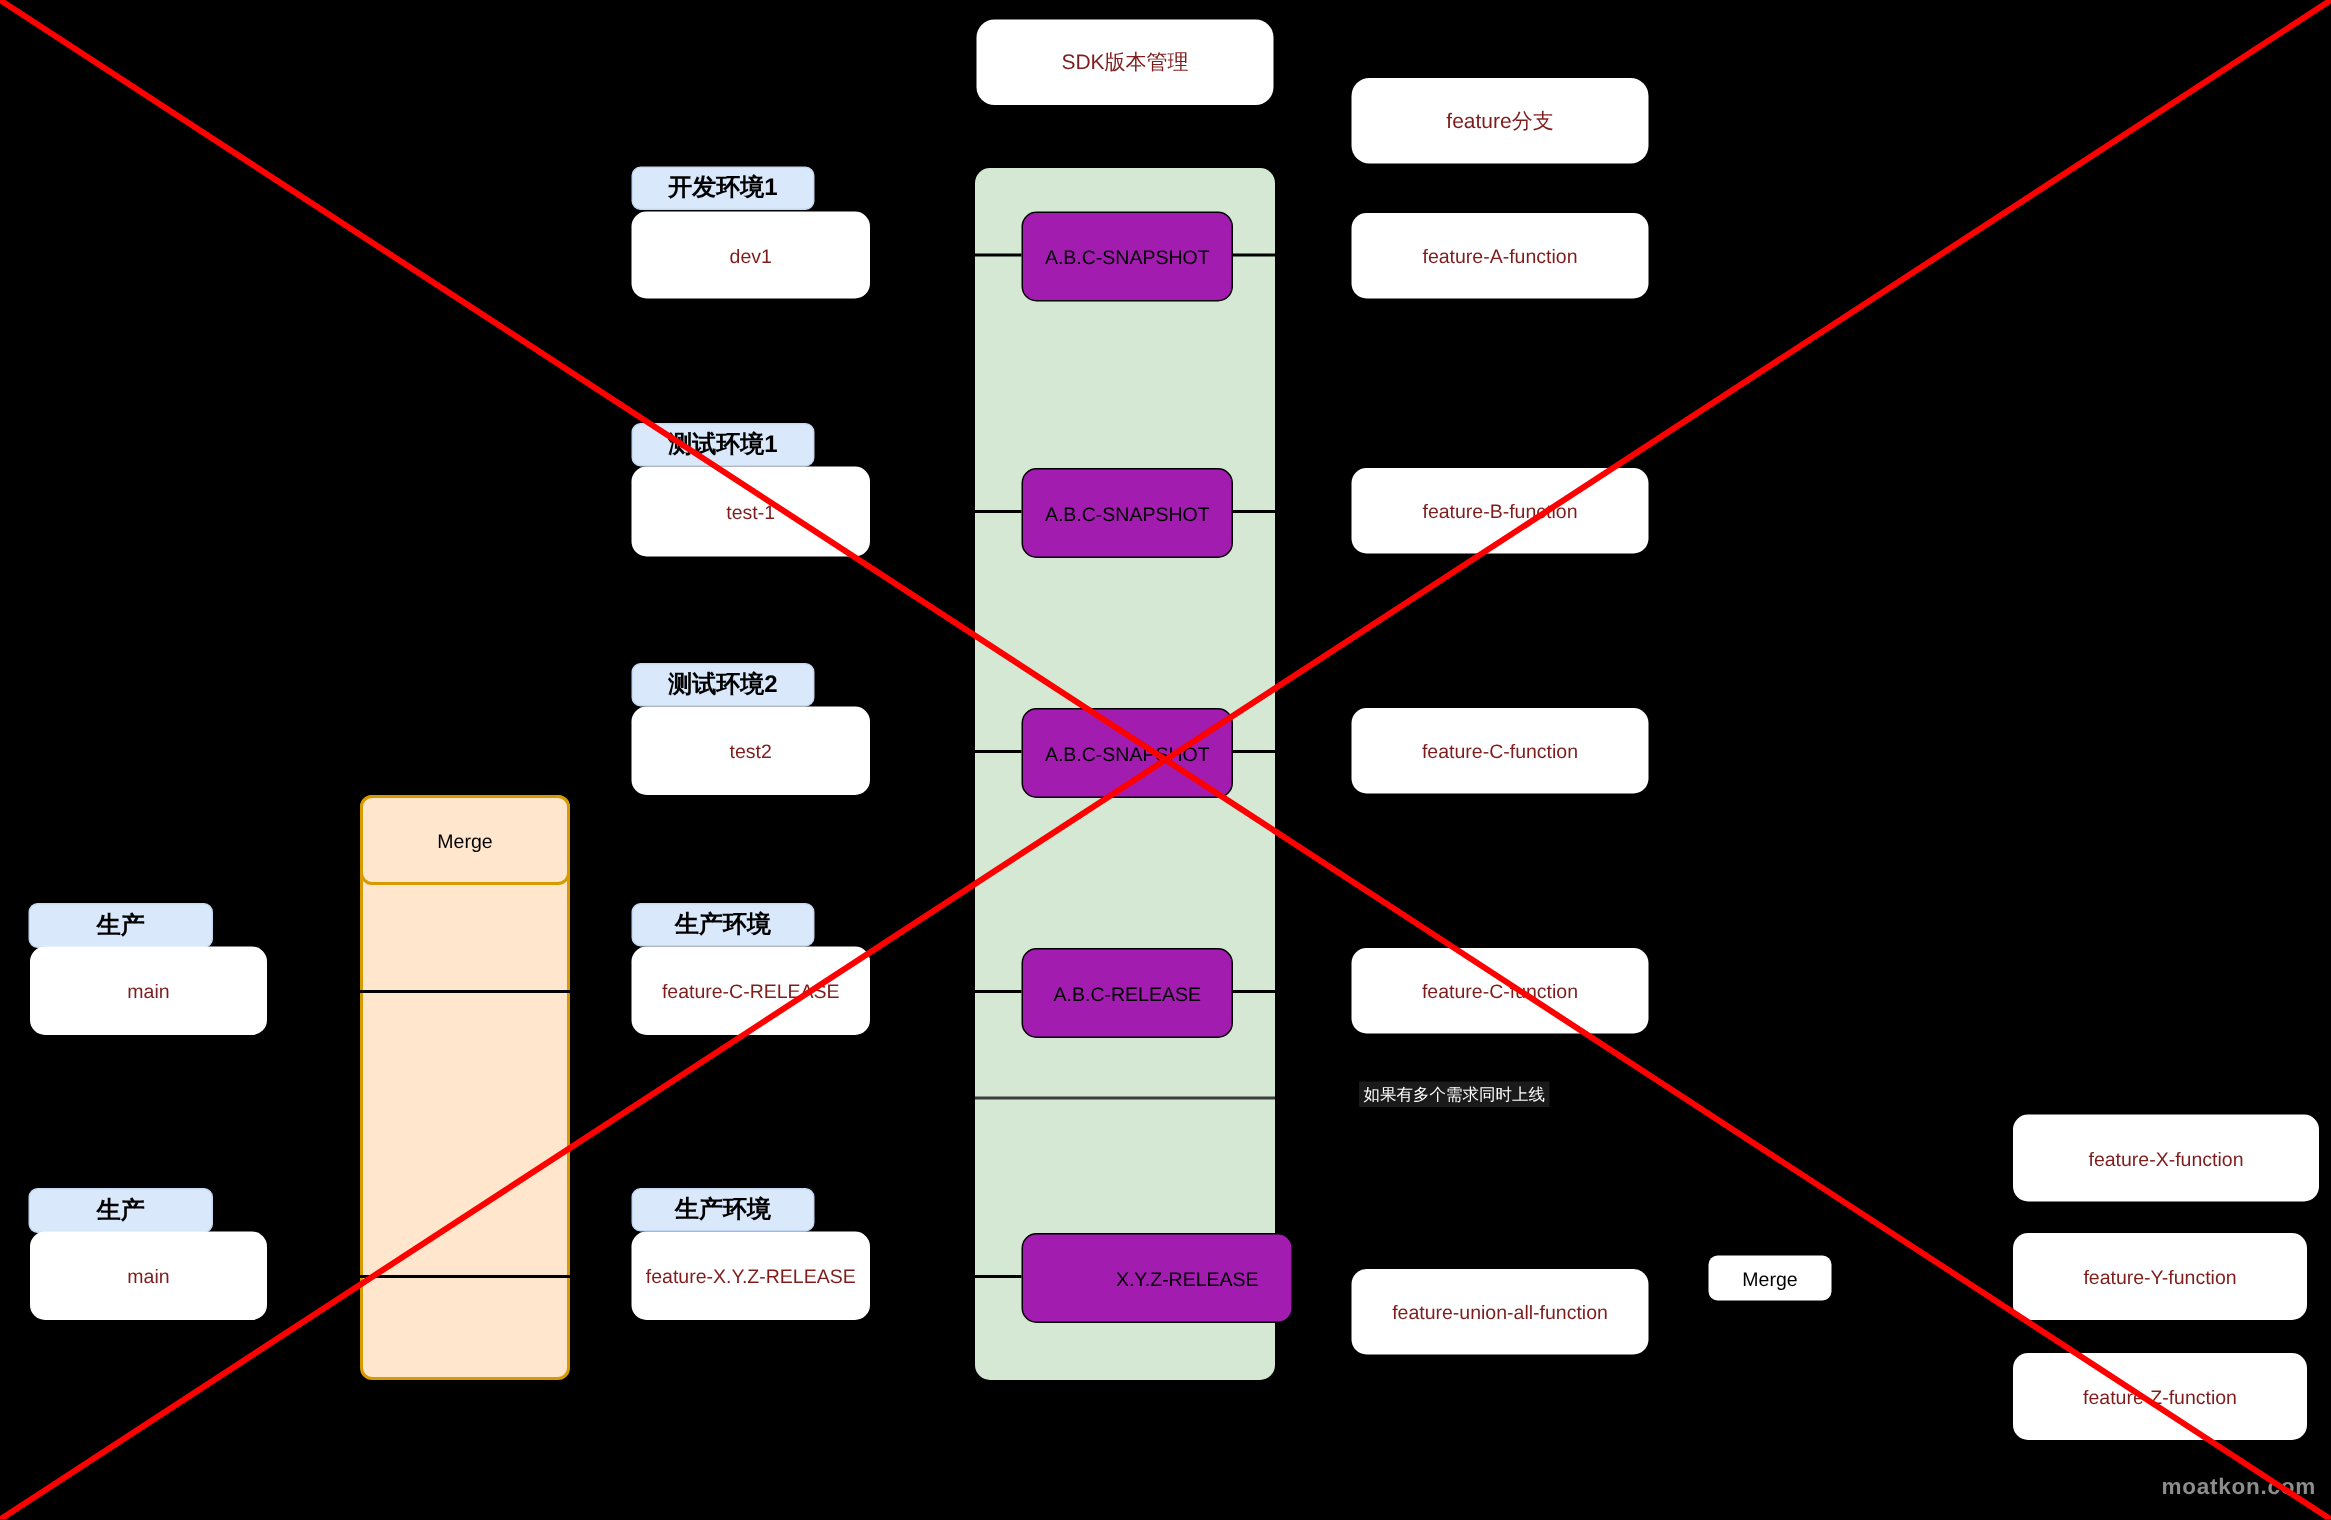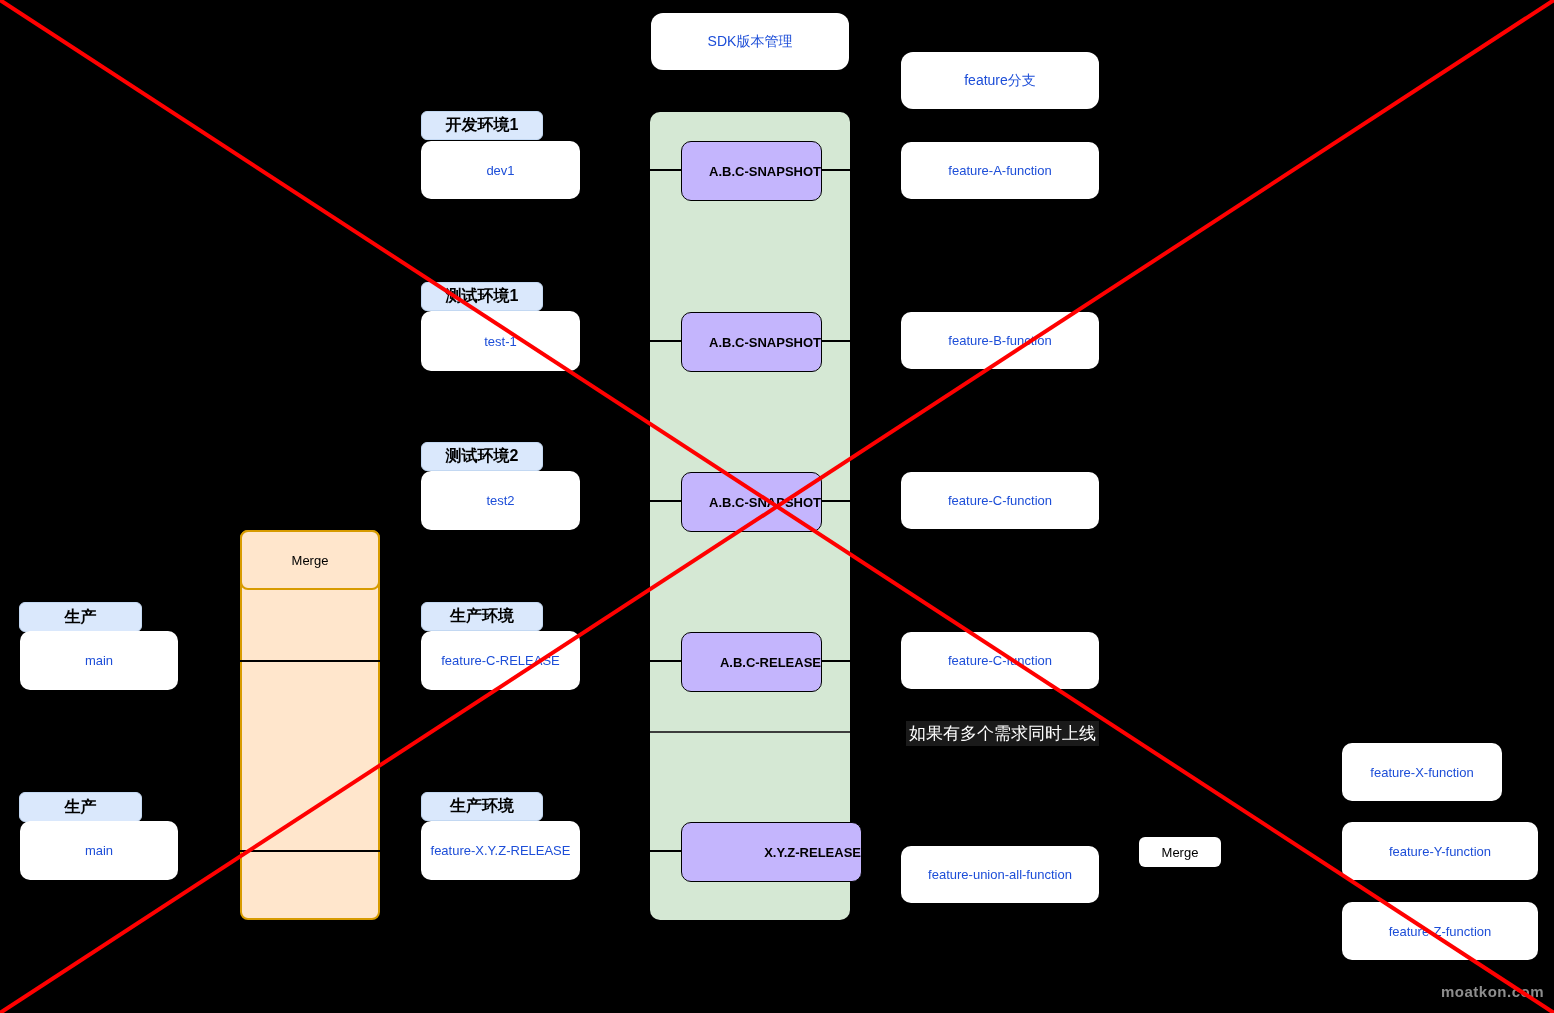--- a/index.html
+++ b/index.html
@@ -10,31 +10,31 @@
     overflow: hidden;
     font-family: "Liberation Sans", sans-serif;
     color: #000;
   }
   
   .box {
     position: absolute;
     background: #ffffff;
     border-radius: 10px;
     display: flex; align-items: center; justify-content: center;
-    font-size: 13px; color: #1d4ed8; text-align: center;
+    font-size: 13px; color: #7f1d1d; text-align: center;
   }
   .box.hdr { border-radius: 12px; font-size: 14px; }
   
   .vbox {
     position: absolute;
-    background: #c4b5fd;
+    background: #a21caf;
     border: 1.5px solid #000;
     border-radius: 10px;
-    display: flex; align-items: center; justify-content: flex-end;
-    font-size: 13px; color: #000; text-align: center; font-weight: bold;
+    display: flex; align-items: center; justify-content: center;
+    font-size: 13px; color: #000; text-align: center;
   }
   
   .lbl {
     position: absolute;
     background: #DAE8FC;
     border: 1px solid #c3d8f2;
     border-radius: 6px;
     display: flex; align-items: center; justify-content: center;
     font-size: 16px; font-weight: bold; color: #000;
   }
@@ -71,21 +71,21 @@
     position: absolute;
     left: 1139px; top: 837px; width: 82px; height: 30px;
     background: #fff; border-radius: 6px;
     display: flex; align-items: center; justify-content: center;
     font-size: 13px; color: #000;
   }
   .note {
     position: absolute;
     left: 906px; top: 721px;
     background: #1a1a1a; color: #fff;
-    font-size: 17px; padding: 1px 3px; white-space: nowrap;
+    font-size: 11px; padding: 1px 3px; white-space: nowrap;
   }
   .watermark {
     position: absolute;
     left: 1441px; top: 983px;
     color: #8d8d8d; font-size: 15px; font-weight: 600;
     letter-spacing: 0.5px;
   }
   .xcross { position: absolute; left: 0; top: 0; pointer-events: none; z-index: 50; }
 </style>
 </head>
@@ -201,21 +201,21 @@
   </div>
 
   <div class="note">
     <span>如果有多个需求同时上线</span>
   </div>
 
   <div class="merge-chip">
     <span>Merge</span>
   </div>
 
-  <div class="box" style="left:1342px; top:743px; width:160px; height:58px;">
+  <div class="box" style="left:1342px; top:743px; width:204px; height:58px;">
     <span>feature-X-function</span>
   </div>
   <div class="box" style="left:1342px; top:822px; width:196px; height:58px;">
     <span>feature-Y-function</span>
   </div>
   <div class="box" style="left:1342px; top:902px; width:196px; height:58px;">
     <span>feature-Z-function</span>
   </div>
 
   <div class="watermark">moatkon.com</div>

